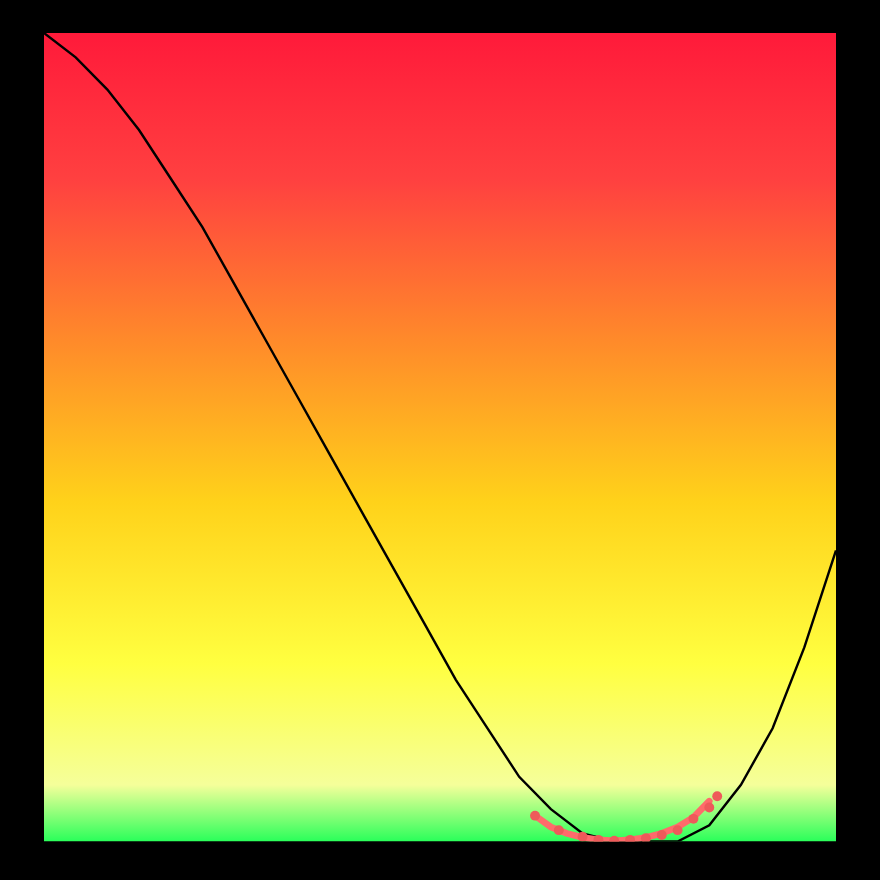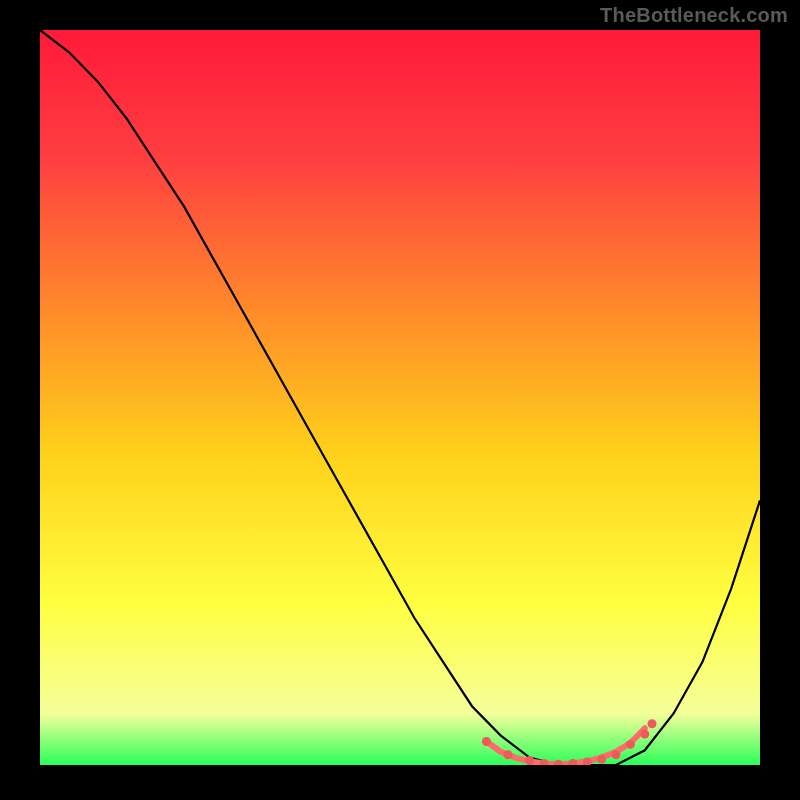--- a/index.html
+++ b/index.html
@@ -36,21 +36,20 @@
   .plot-area svg {
     display: block;
     width: 100%;
     height: 100%;
   }
 </style>
 </head>
 <body>
 
 <div class="container">
-  <div class="watermark">TheBottleneck.com</div>
   <div class="plot-area">
     <svg viewBox="0 0 720 735">
       <defs>
         <linearGradient id="bg-grad" x1="0" y1="0" x2="0" y2="1">
             <stop offset="0%" stop-color="#ff1a3a"></stop>
             <stop offset="18%" stop-color="#ff4040"></stop>
             <stop offset="38%" stop-color="#ff8a2a"></stop>
             <stop offset="58%" stop-color="#ffd21a"></stop>
             <stop offset="78%" stop-color="#ffff40"></stop>
             <stop offset="93%" stop-color="#f5ff9a"></stop>

